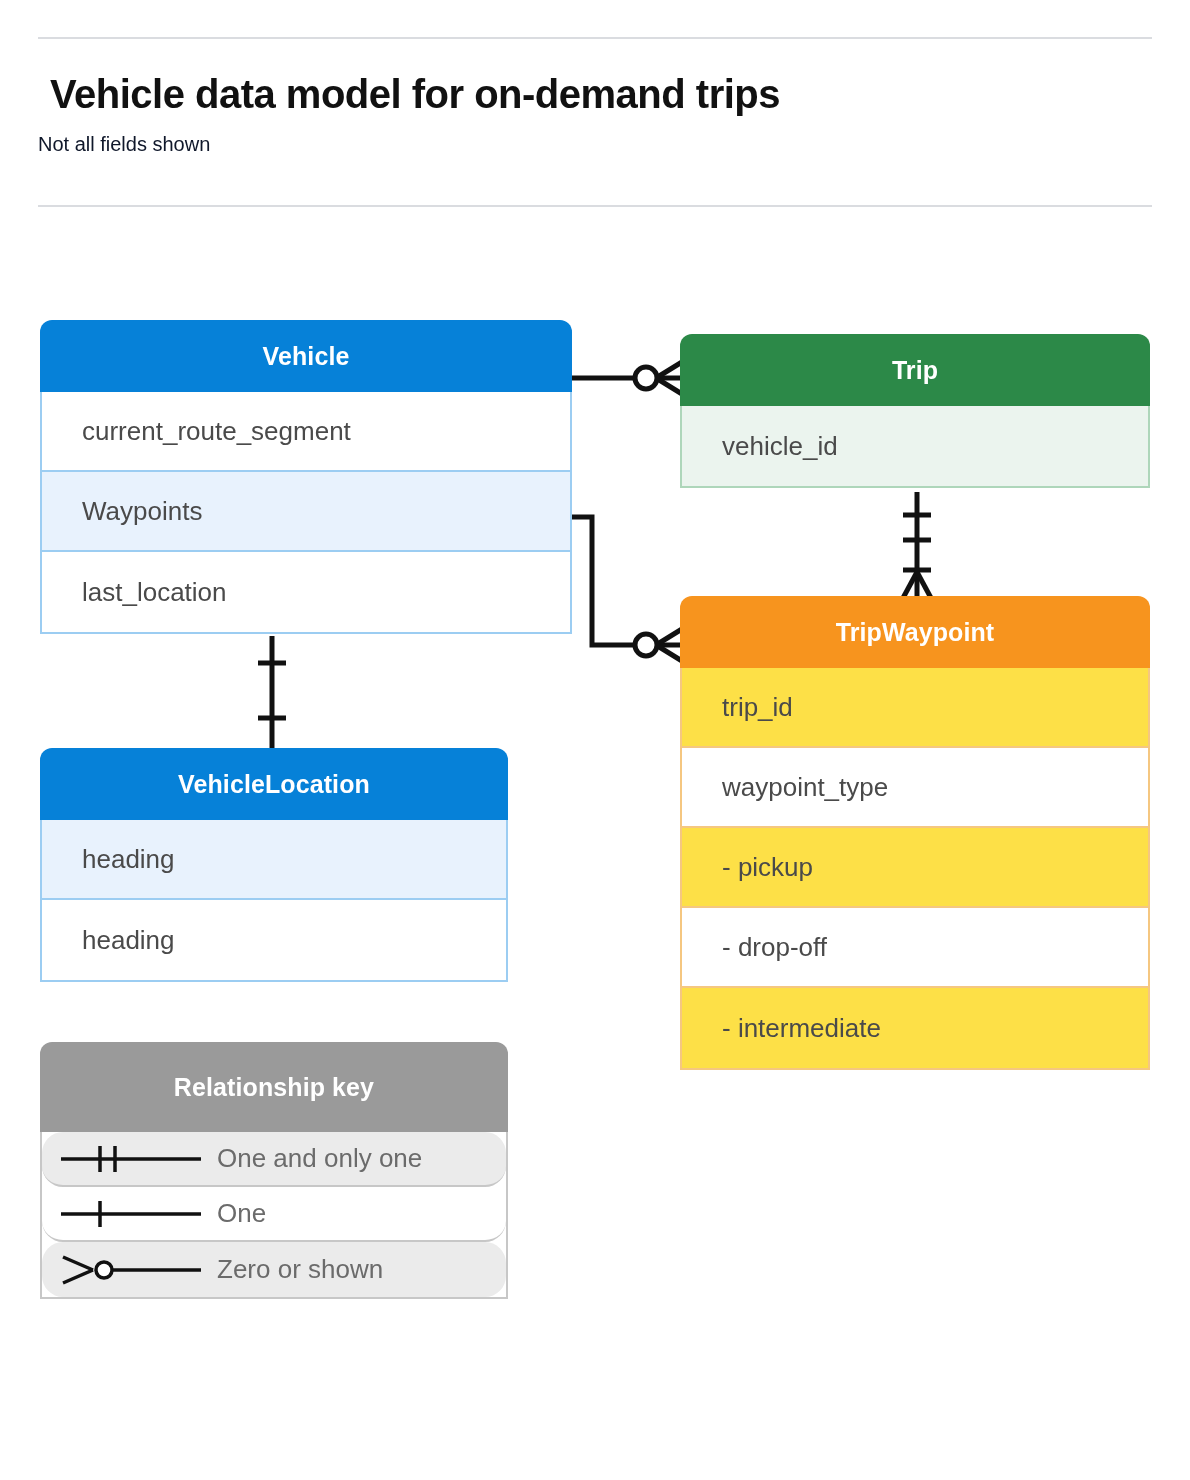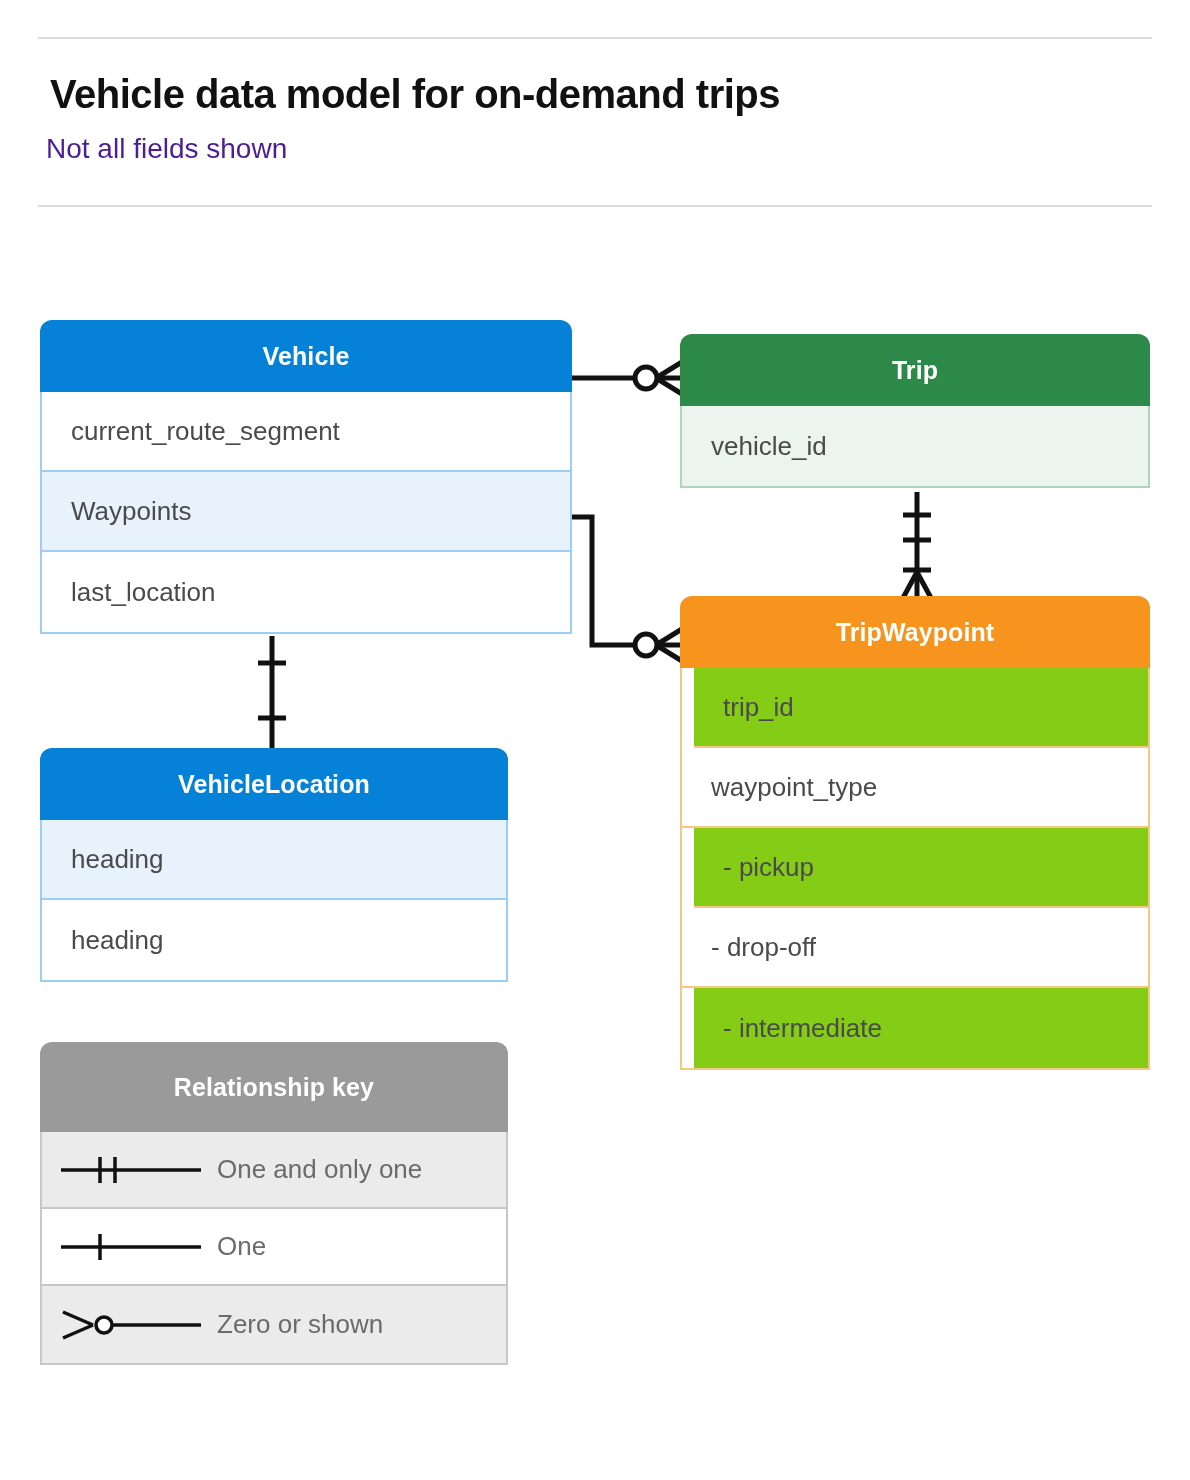--- a/index.html
+++ b/index.html
@@ -32,25 +32,25 @@
     left: 50px;
     top: 72px;
     font-size: 40px;
     font-weight: 700;
     color: #111111;
     letter-spacing: -0.5px;
     white-space: nowrap;
   }
   #page-subtitle {
     position: absolute;
-    left: 46px;
+    left: 38px;
     top: 133px;
-    font-size: 28px;
+    font-size: 20px;
     font-weight: 400;
-    color: #4c1d95;
+    color: #0f172a;
     white-space: nowrap;
   }
 
   
   .entity {
     position: absolute;
   }
   .entity-header {
     height: 72px;
     border-radius: 12px 12px 0 0;
@@ -64,21 +64,21 @@
   }
   .entity-rows {
     border-left: 2px solid;
     border-right: 2px solid;
     border-bottom: 2px solid;
   }
   .entity-row {
     height: 80px;
     display: flex;
     align-items: center;
-    padding-left: 29px;
+    padding-left: 40px;
     font-size: 26px;
     color: #4a4a4a;
     border-bottom: 2px solid;
     white-space: nowrap;
   }
   .entity-row:last-child { border-bottom: none; }
 
   
   .theme-blue .entity-header { background: #0681d8; }
   .theme-blue .entity-rows { border-color: #9ccdf2; }
@@ -89,42 +89,43 @@
   
   .theme-green .entity-header { background: #2c8948; }
   .theme-green .entity-rows { border-color: #aed6ba; }
   .theme-green .entity-row { border-bottom-color: #aed6ba; }
   .theme-green .row-alt { background: #ebf4ee; }
 
   
   .theme-orange .entity-header { background: #f7941e; }
   .theme-orange .entity-rows { border-color: #f5c781; }
   .theme-orange .entity-row { border-bottom-color: #f5c781; }
-  .theme-orange .row-alt { background: #84cc16; margin-left: 12px; }
+  .theme-orange .row-alt { background: #fde047; }
   .theme-orange .row-plain { background: #ffffff; }
 
   
   .theme-gray .entity-header { background: #9a9a9a; }
   .theme-gray .entity-rows { border-color: #c7c7c7; }
   .theme-gray .entity-row { border-bottom-color: #c7c7c7; }
   .theme-gray .row-alt { background: #ebebeb; }
   .theme-gray .row-plain { background: #ffffff; }
 
   
   #entity-vehicle        { left: 40px;  top: 320px; width: 532px; }
   #entity-vehiclelocation{ left: 40px;  top: 748px; width: 468px; }
   #entity-trip           { left: 680px; top: 334px; width: 470px; }
   #entity-tripwaypoint   { left: 680px; top: 596px; width: 470px; }
   #legend-box            { left: 40px;  top: 1042px; width: 468px; }
 
   #legend-box .entity-header { height: 90px; font-size: 25px; }
   #legend-box .entity-row {
-    height: 77px;
+    height: 55px;
     padding-left: 0;
     justify-content: flex-start;
+    border-radius: 21px;
   }
   .legend-symbol {
     width: 175px;
     min-width: 175px;
     height: 77px;
     display: flex;
     align-items: center;
     justify-content: center;
   }
   .legend-label {

